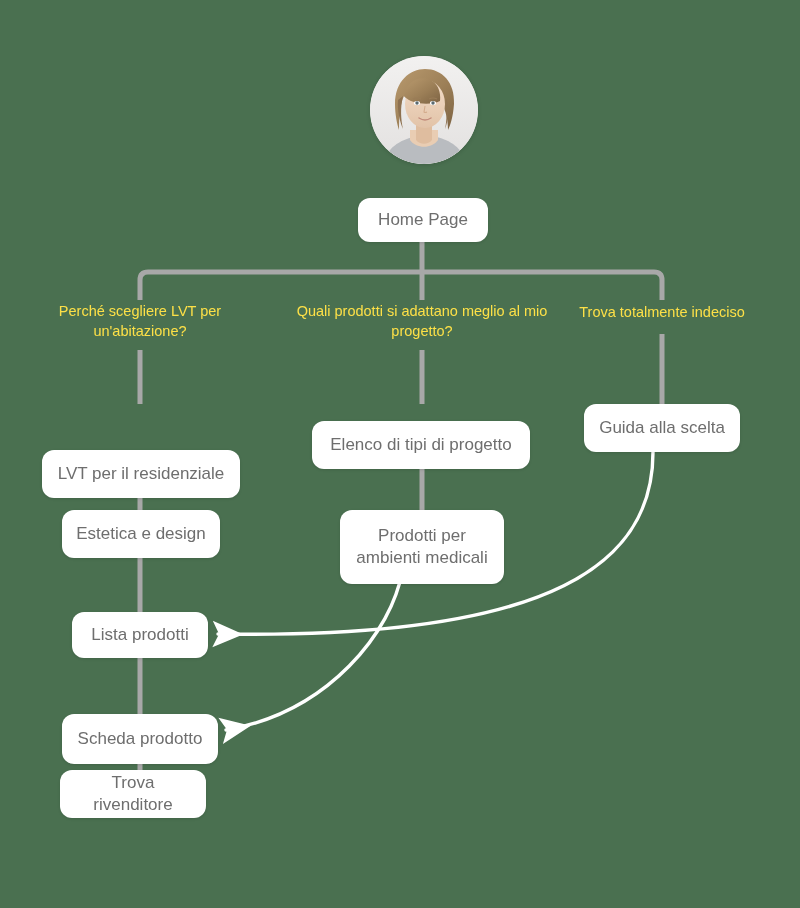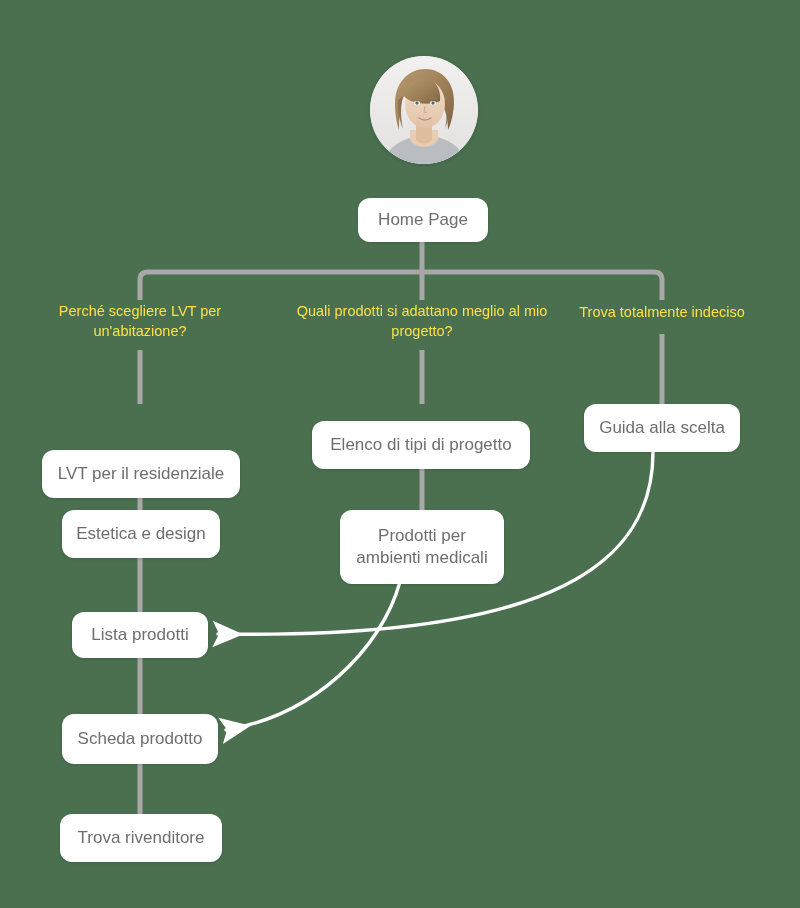--- a/index.html
+++ b/index.html
@@ -175,21 +175,21 @@
   </div>
   <div class="node" style="left:62px; top:510px; width:158px; height:48px;">
     <span>Estetica e design</span>
   </div>
   <div class="node" style="left:72px; top:612px; width:136px; height:46px;">
     <span>Lista prodotti</span>
   </div>
   <div class="node" style="left:62px; top:714px; width:156px; height:50px;">
     <span>Scheda prodotto</span>
   </div>
-  <div class="node" style="left:60px; top:814px; width:162px; height:48px;">
+  <div class="node" style="left:60px; top:770px; width:146px; height:48px;">
     <span>Trova rivenditore</span>
   </div>
 
   <div class="node" style="left:312px; top:404px; width:218px; height:48px;margin-top:17px;">
     <span>Elenco di tipi di progetto</span>
   </div>
   <div class="node" style="left:340px; top:510px; width:164px; height:74px;">
     <span>Prodotti per ambienti medicali</span>
   </div>
 

